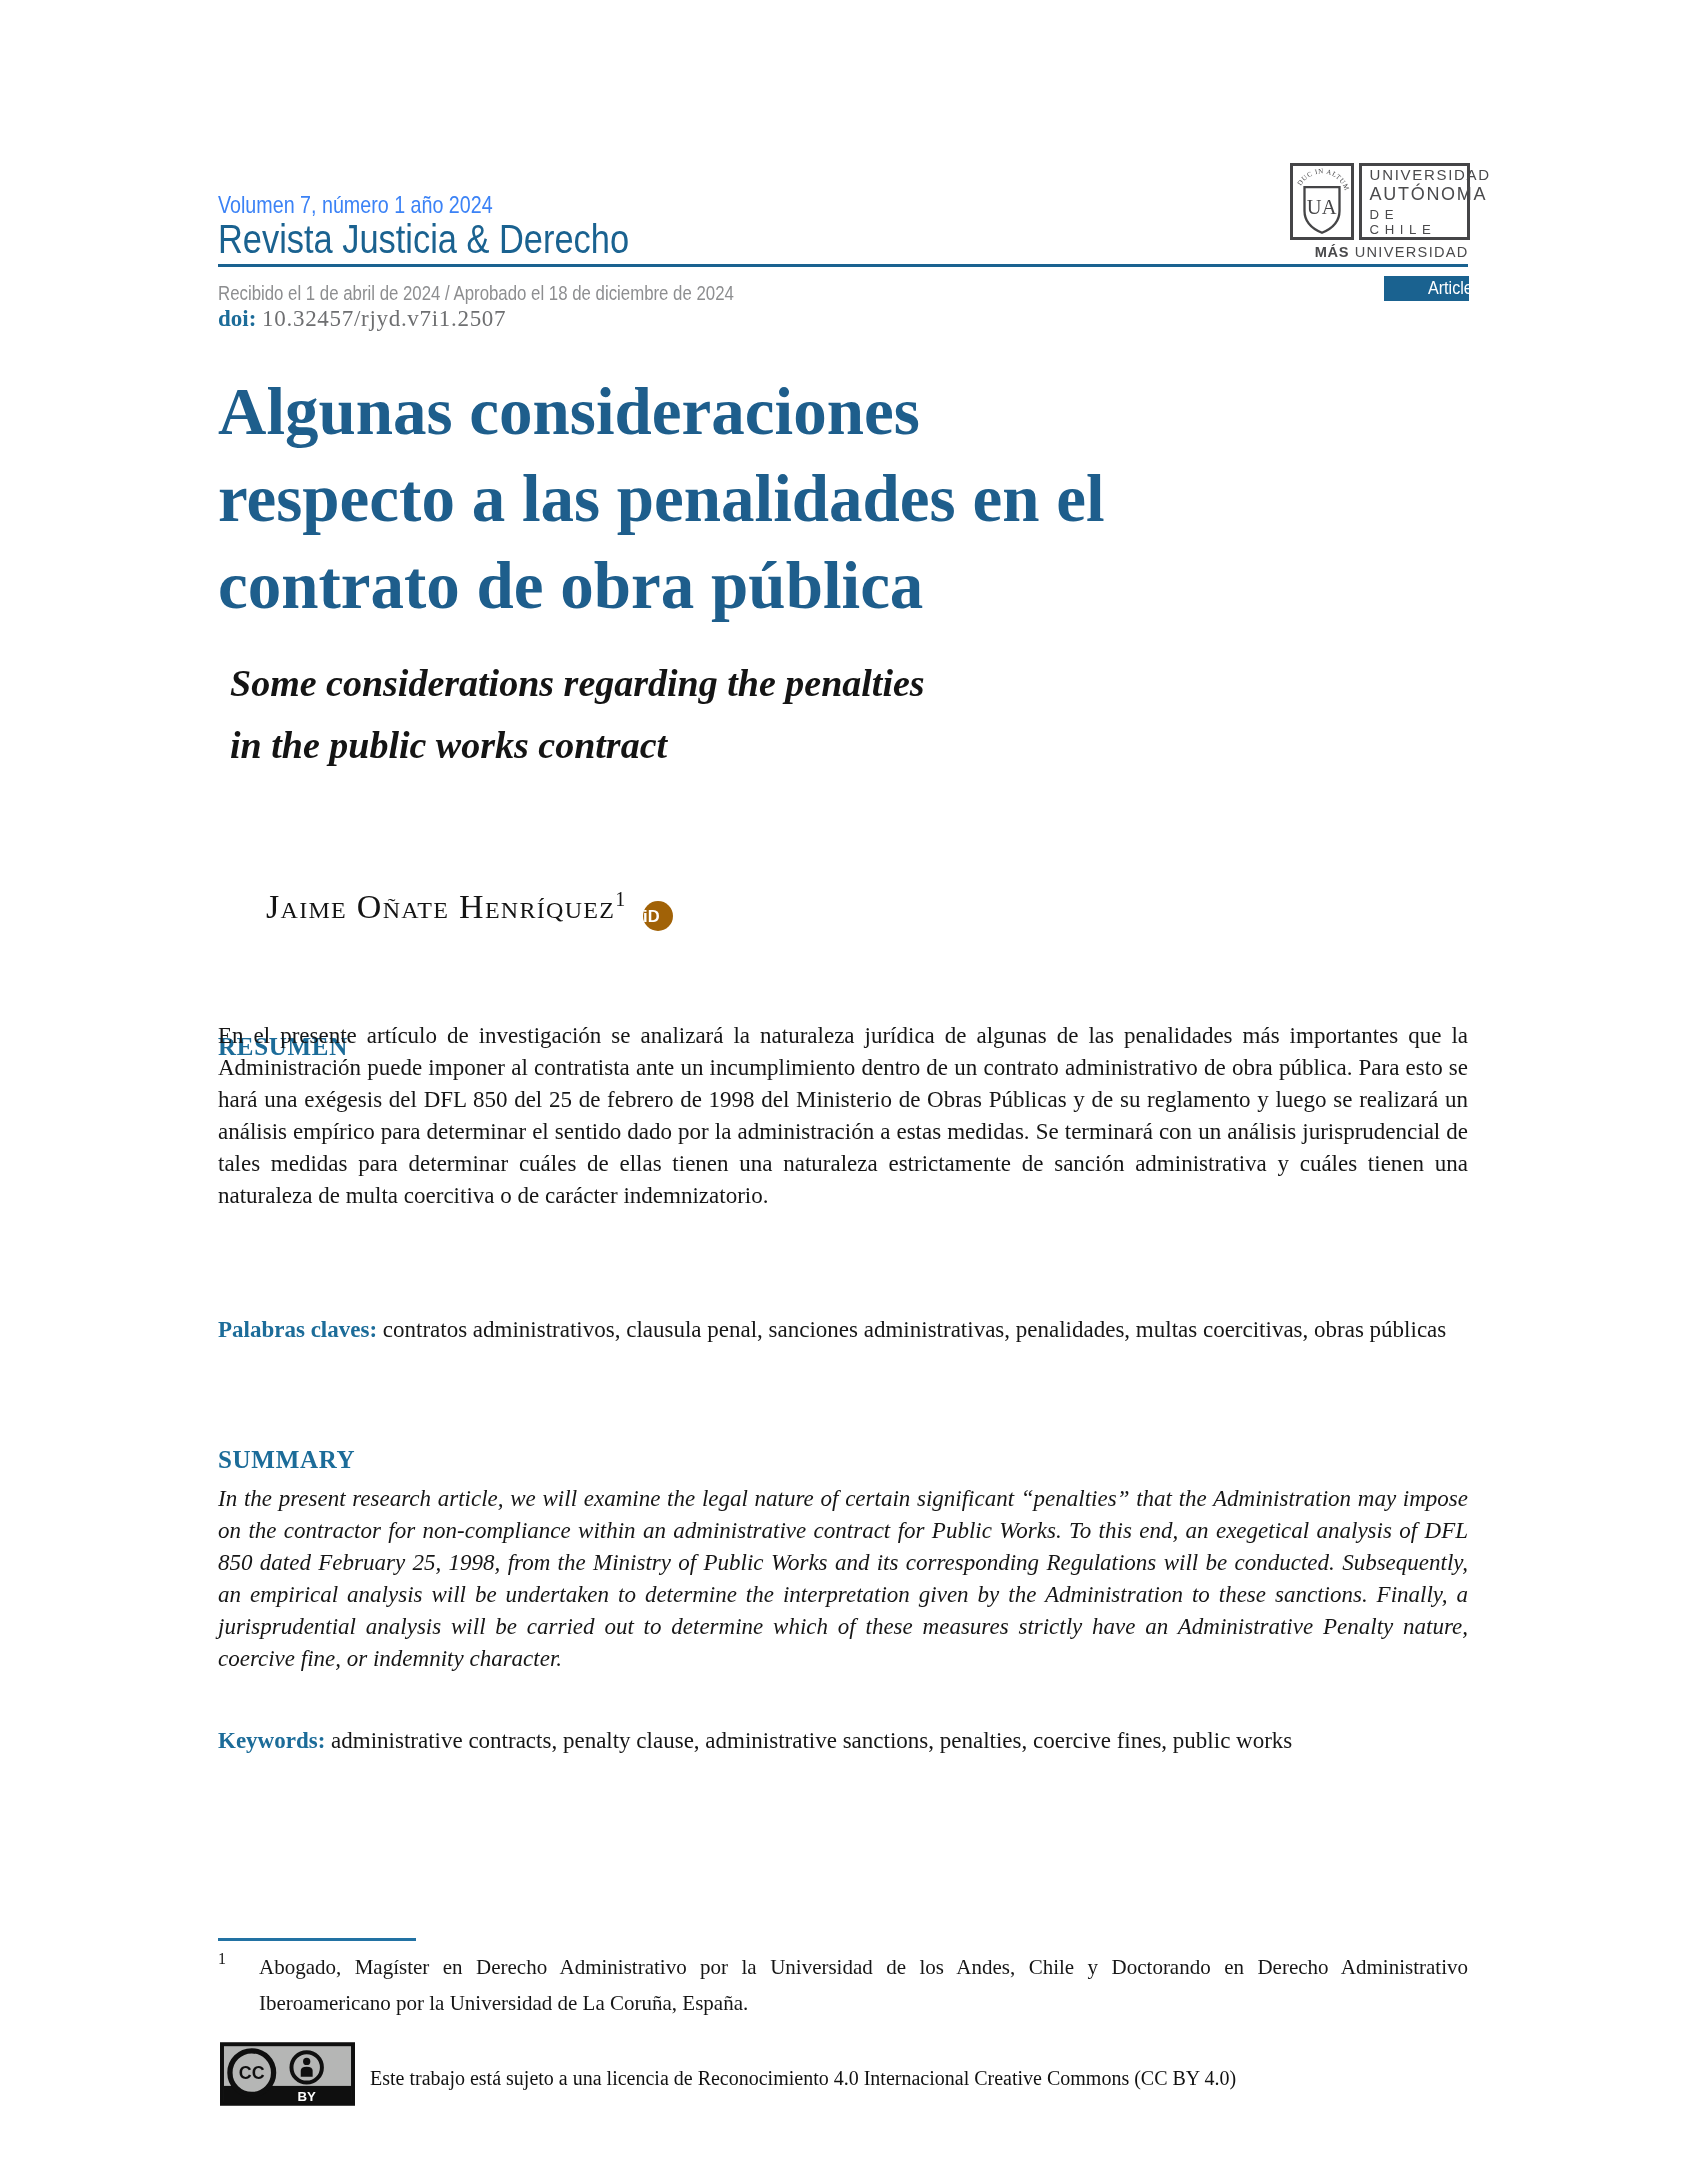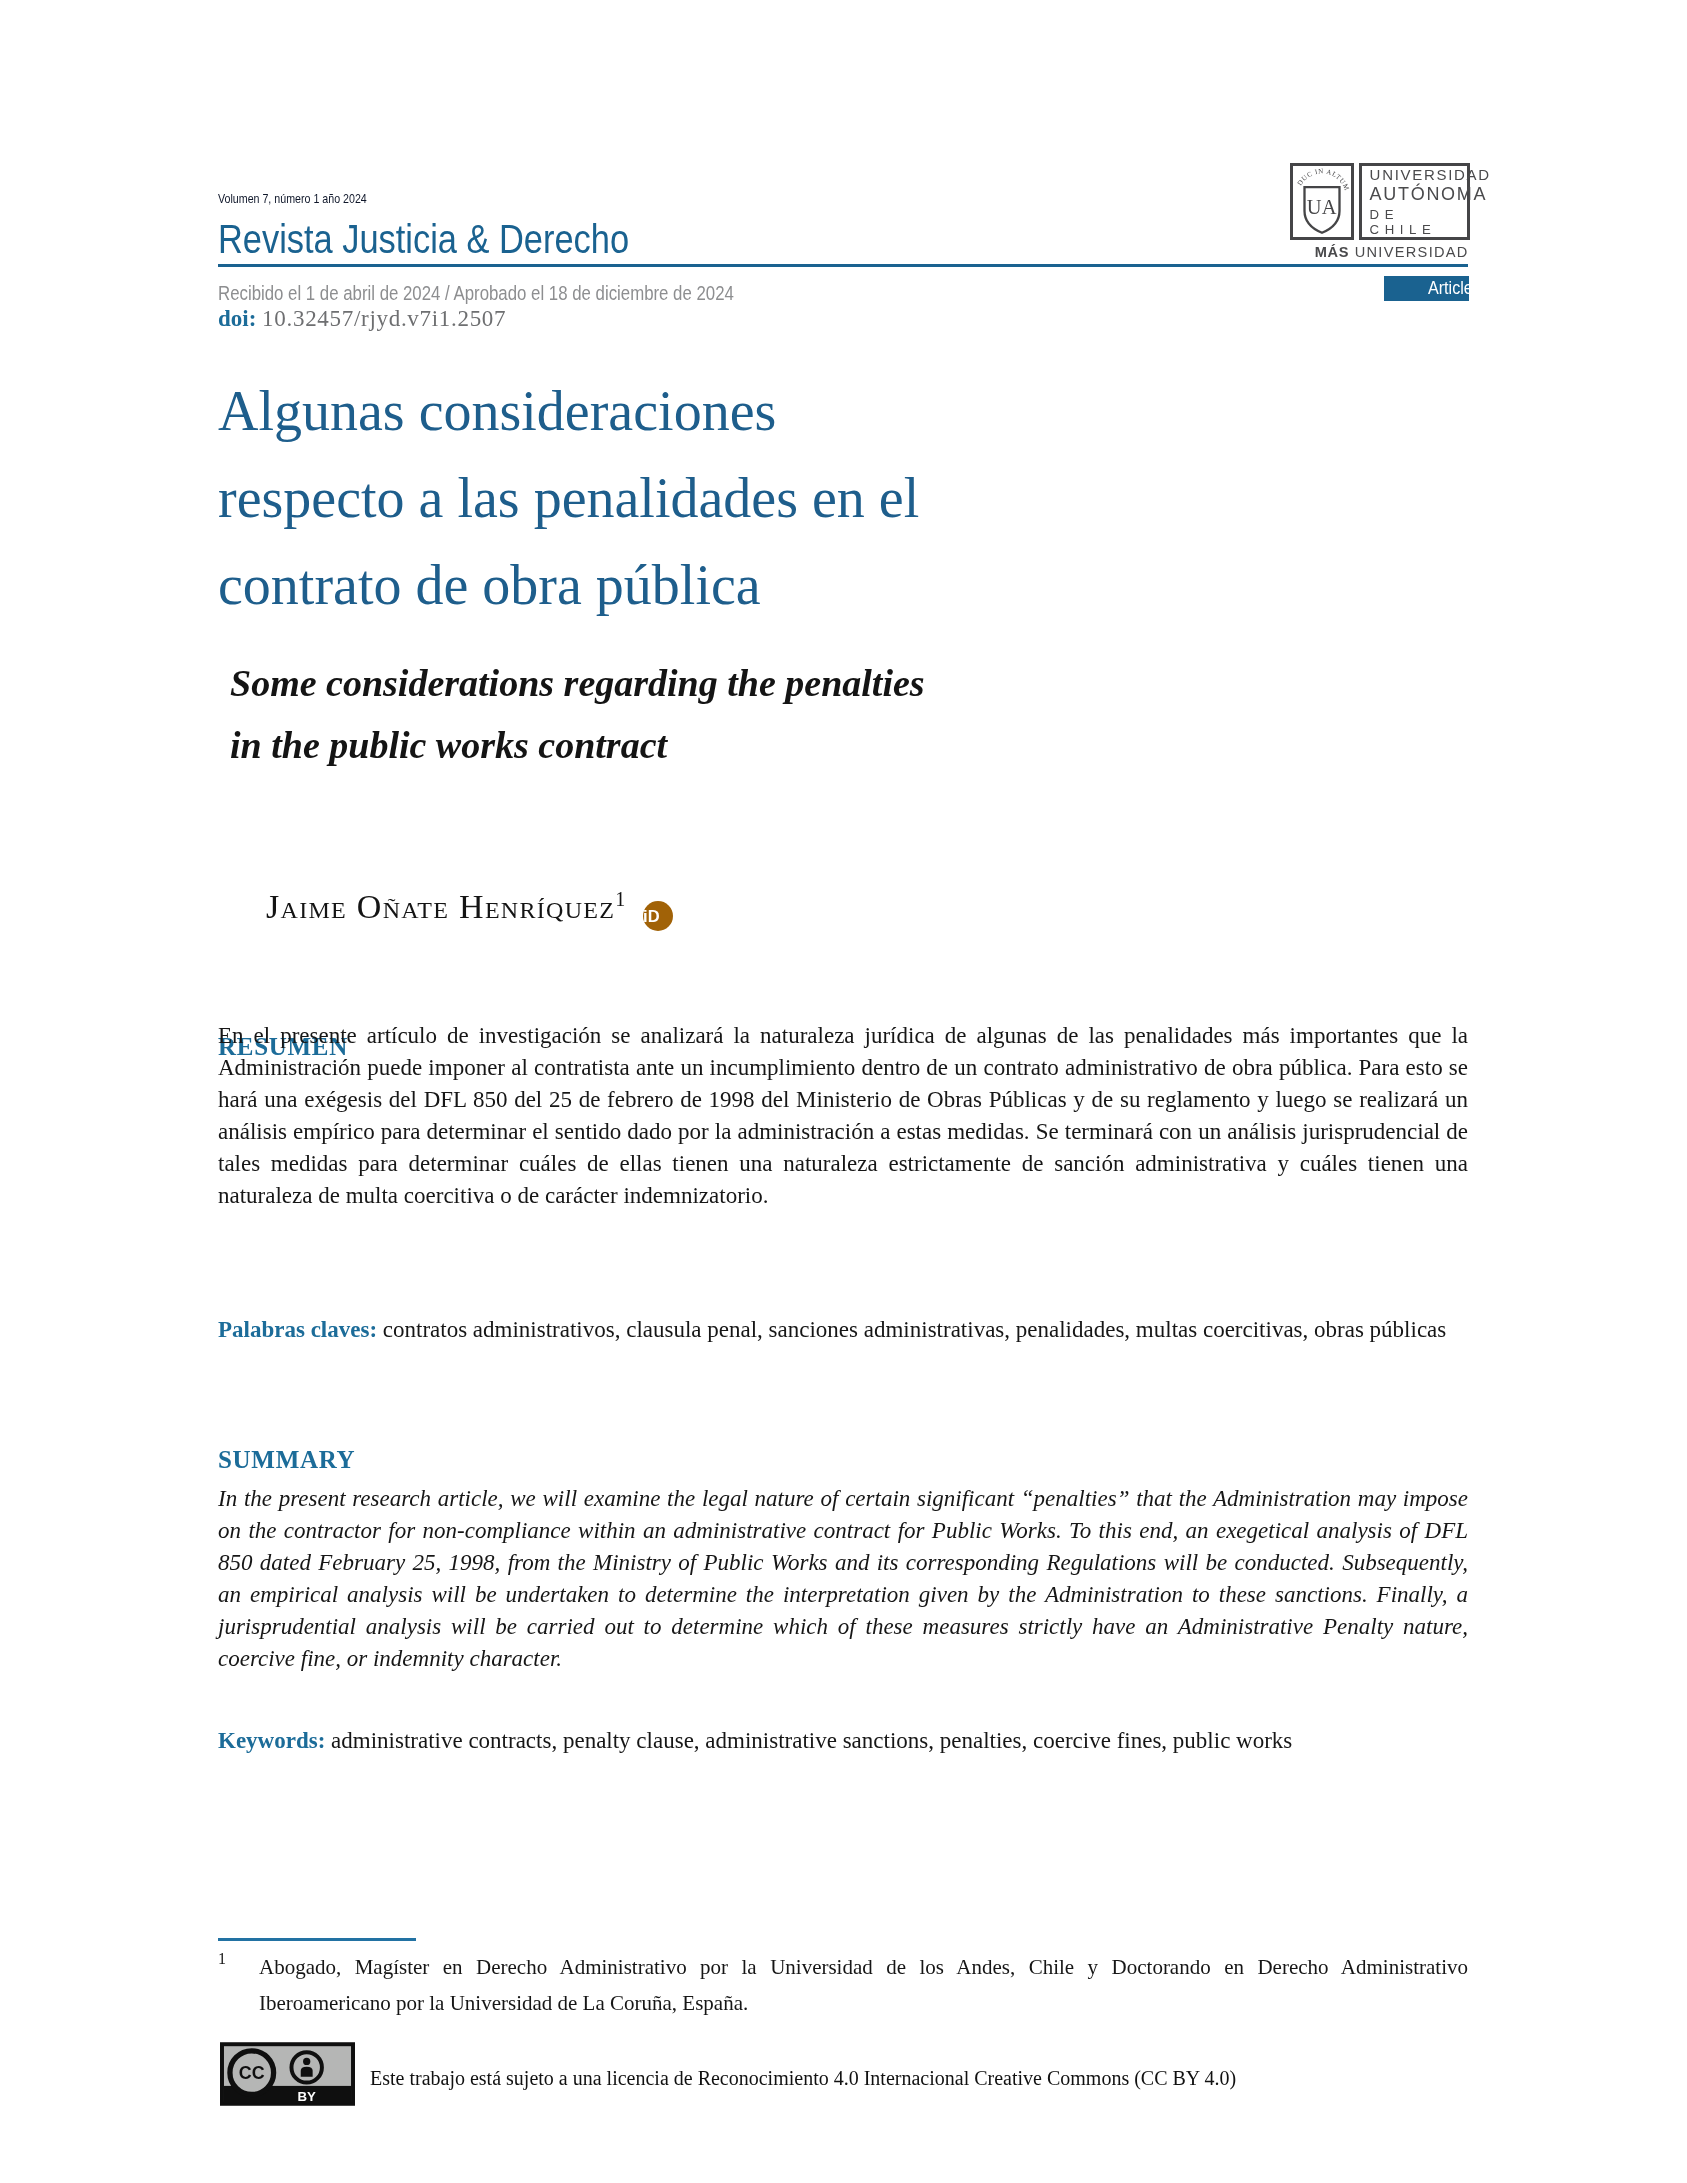--- a/index.html
+++ b/index.html
@@ -14,21 +14,21 @@
     overflow:hidden;
   }
   .cond {
     font-family:"Liberation Sans","DejaVu Sans",sans-serif;
     display:inline-block;
     transform:scaleX(0.82);
     transform-origin:0 50%;
     white-space:nowrap;
   }
   
-  .volume-line   { position:absolute; left:218px; top:191px; font-size:13px; color:#0f172a; }
+  .volume-line   { position:absolute; left:218px; top:191px; font-size:24px; color:#3b82f6; }
   .journal-name  { position:absolute; left:218px; top:216px; font-size:40px; font-weight:normal; color:#1a6290; }
   .journal-name .cond { transform:scaleX(0.86); }
   .header-rule   { position:absolute; left:218px; top:264px; width:1250px; height:3.3px; background:#1a6290; }
   .received-line { position:absolute; left:218px; top:281px; font-size:20.5px; color:#8d8e90; }
   .doi-line      { position:absolute; left:218px; top:306px; font-size:23px; }
   .doi-label     { font-weight:bold; color:#1c6c99; }
   .doi-value     { color:#6e6f71; letter-spacing:0.7px; }
   
   .logo { position:absolute; left:1290px; top:163px; width:180px; height:94px; color:#4a4a4c;
           font-family:"Liberation Sans","DejaVu Sans",sans-serif; }
@@ -44,21 +44,21 @@
   
   .article-badge {
     position:absolute; left:1384px; top:276px; width:85px; height:24.5px;
     background:#1a6290; color:#ffffff;
     display:flex; align-items:center; justify-content:center;
     font-family:"Liberation Sans","DejaVu Sans",sans-serif; font-size:19px;padding-left:48px;
   }
   .article-badge .cond { transform:scaleX(0.85); transform-origin:50% 50%; }
   
   .title-es { position:absolute; left:218px; top:368px; width:1158px;
-              font-size:56px; font-weight:normal; color:#1e5e8c; line-height:87px; }
+              font-size:67px; font-weight:bold; color:#1e5e8c; line-height:87px; }
   .title-en { position:absolute; left:218px; top:652px; width:1158px;
               font-size:38px; font-weight:bold; font-style:italic; color:#141414; line-height:62px;margin-left:12px; }
   
   .author-line { position:absolute; left:218px; top:888px; font-size:34px; color:#141414; }
   .author-name { font-variant:small-caps; letter-spacing:1.3px;margin-left:48px; }
   .author-sup  { font-size:20px; vertical-align:super; line-height:0; }
   .orcid-icon  {
     display:inline-block; width:30px; height:30px; border-radius:50%;
     background:#a16207; color:#ffffff; vertical-align:-4px; margin-left:9.3px;
     font-family:"Liberation Sans","DejaVu Sans",sans-serif;

